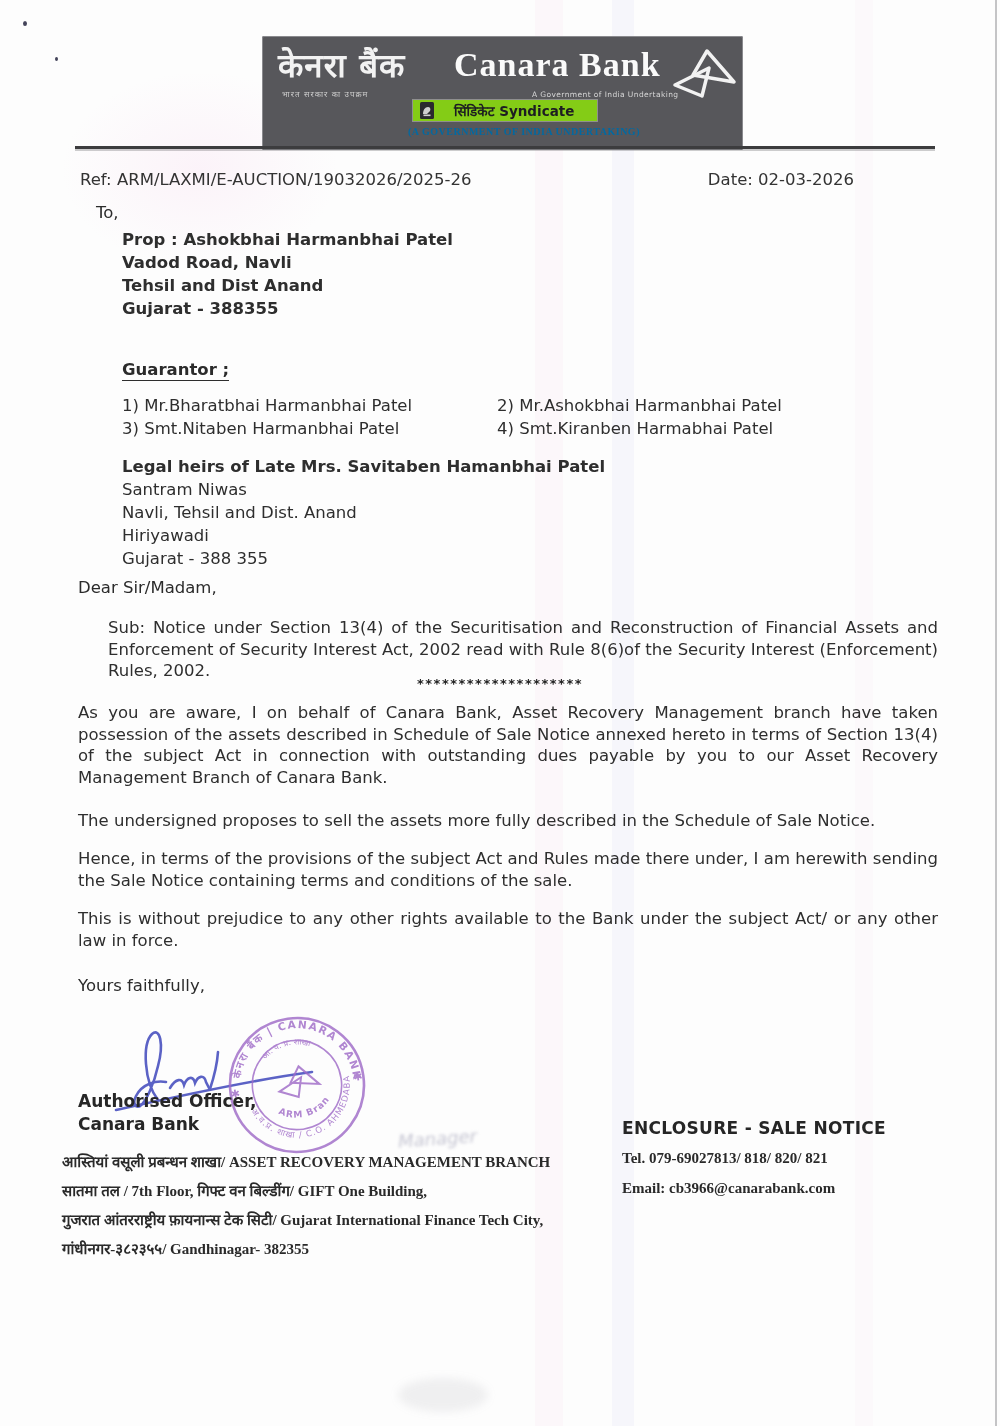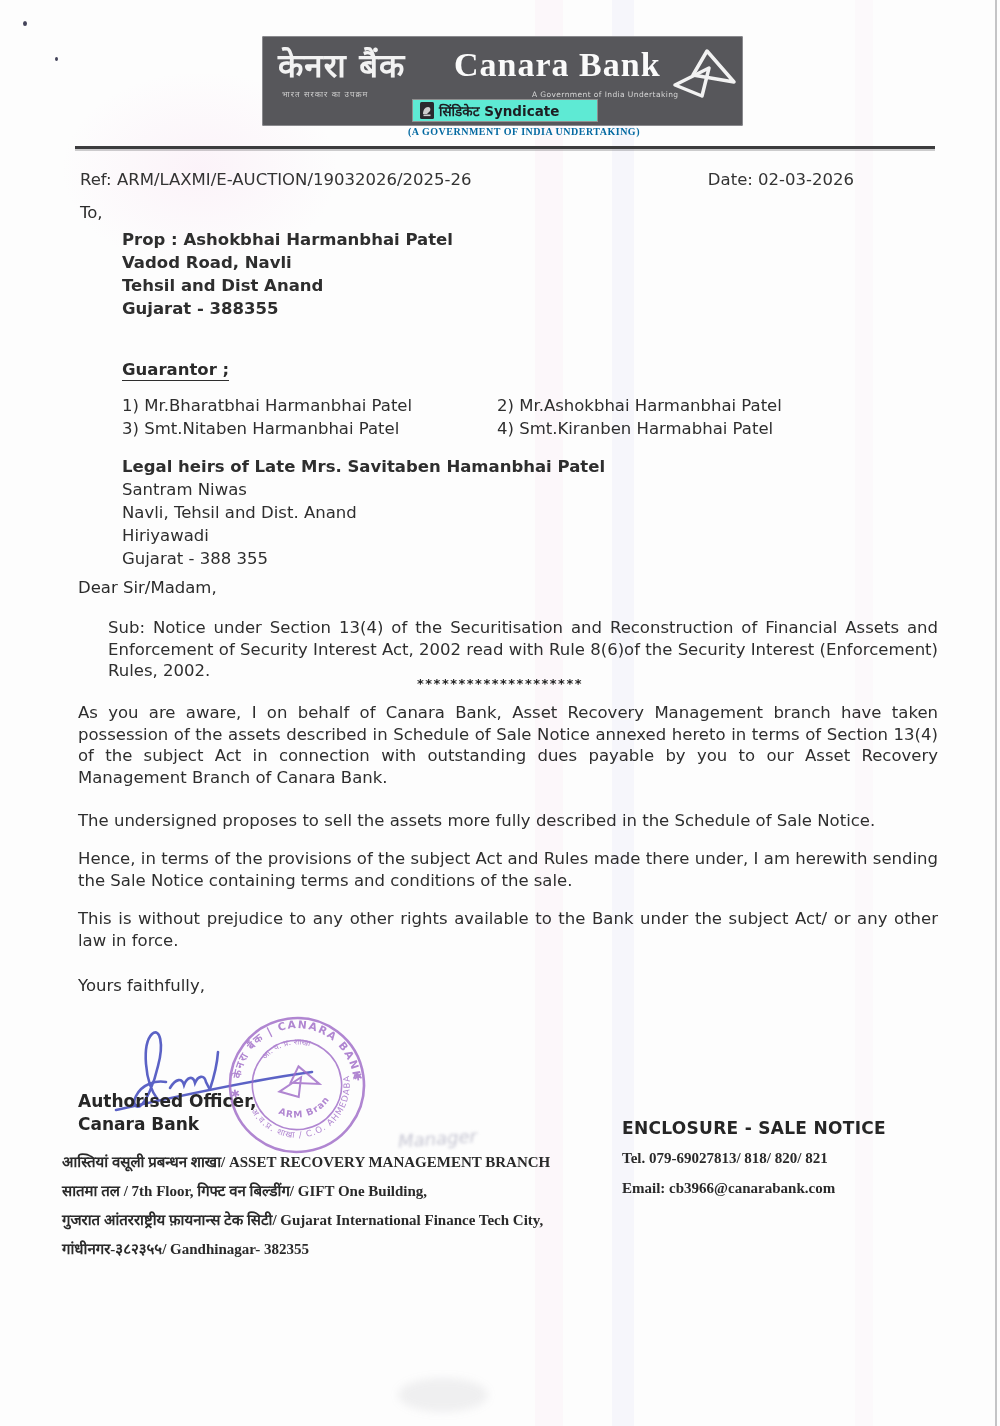--- a/index.html
+++ b/index.html
@@ -13,41 +13,41 @@
   .streak.s3{left:855px;width:18px;background:rgba(235,170,215,.05);}
   .pink-patch{left:60px;top:70px;width:280px;height:200px;
       background:radial-gradient(ellipse at center,rgba(240,170,220,.12),rgba(240,170,220,0) 70%);pointer-events:none;}
   .edge-line{left:995px;top:0;width:2px;height:1426px;background:#c4c4c6;}
   .dot{background:#44445a;border-radius:50%;}
   .dot.d1{left:23px;top:21px;width:4px;height:5px;}
   .dot.d2{left:55px;top:57px;width:3px;height:4px;}
   .smudge{left:398px;top:1378px;width:90px;height:34px;border-radius:50%;
       background:rgba(120,120,130,.10);filter:blur(4px);}
   
-  .banner{left:262px;top:36px;width:481px;height:90px;background:#57575b;border-radius:2px;
+  .banner{left:262px;top:36px;width:481px;height:114px;background:#57575b;border-radius:2px;
       box-shadow:0 0 0 1px #8a8a8e inset;}
   .bank-hi{left:16px;top:6px;font-size:33px;font-weight:bold;color:#f2f2f2;letter-spacing:1px;}
   .bank-hi-tag{left:20px;top:52px;font-size:8px;color:#cfcfcf;letter-spacing:1px;}
   .bank-en{left:192px;top:10px;font-family:"Liberation Serif","DejaVu Serif",serif;
       font-size:34px;font-weight:bold;color:#fafafa;letter-spacing:1px;}
   .bank-en-tag{left:270px;top:54px;font-size:7.5px;color:#d8d8d8;letter-spacing:.4px;}
   .logo-svg{right:6px;top:12px;}
-  .synd-box{left:150px;top:63px;width:186px;height:23px;background:#5eead4;border:1px solid #8f8f8f;
-      display:flex;align-items:center;gap:5px;padding:0 7px;box-sizing:border-box;}
+  .synd-box{left:150px;top:63px;width:186px;height:23px;background:#84cc16;border:1px solid #8f8f8f;
+      display:flex;align-items:center;gap:20px;padding:0 7px;box-sizing:border-box;}
   .synd-box .txt{font-size:13.5px;font-weight:bold;color:#1d1d22;white-space:nowrap;}
   .undertaking{left:0;top:126px;width:1000px;text-align:center;
       font-family:"Liberation Serif","DejaVu Serif",serif;font-weight:bold;font-size:10px;
       color:#0369a1;letter-spacing:.5px;margin-left:24px;}
   .head-rule{left:75px;top:146px;width:860px;height:3px;background:#3c3c3e;
       box-shadow:0 2px 0 rgba(60,60,62,.25);}
   
   .ref-row{left:80px;top:170px;width:840px;display:flex;justify-content:space-between;
       font-size:16.5px;color:#333;}
   .ref-row .date{margin-right:66px;}
-  .to-line{left:80px;top:203px;font-size:16.5px;}
+  .to-line{left:96px;top:203px;font-size:16.5px;}
   .addr{left:122px;top:228px;font-size:16.5px;font-weight:600;line-height:23px;color:#2e2e2e;}
   
   .guar-head{left:122px;top:360px;font-size:16.5px;font-weight:600;
       border-bottom:1.5px solid #2e2e2e;padding-bottom:1px;}
   .guar-grid{left:122px;top:395px;display:grid;grid-template-columns:375px auto;
       font-size:16.5px;line-height:22.5px;color:#2e2e2e;}
   
   .heirs{left:122px;top:455px;font-size:16.5px;line-height:23px;color:#2e2e2e;}
   .heirs .hd{font-weight:600;}
   

